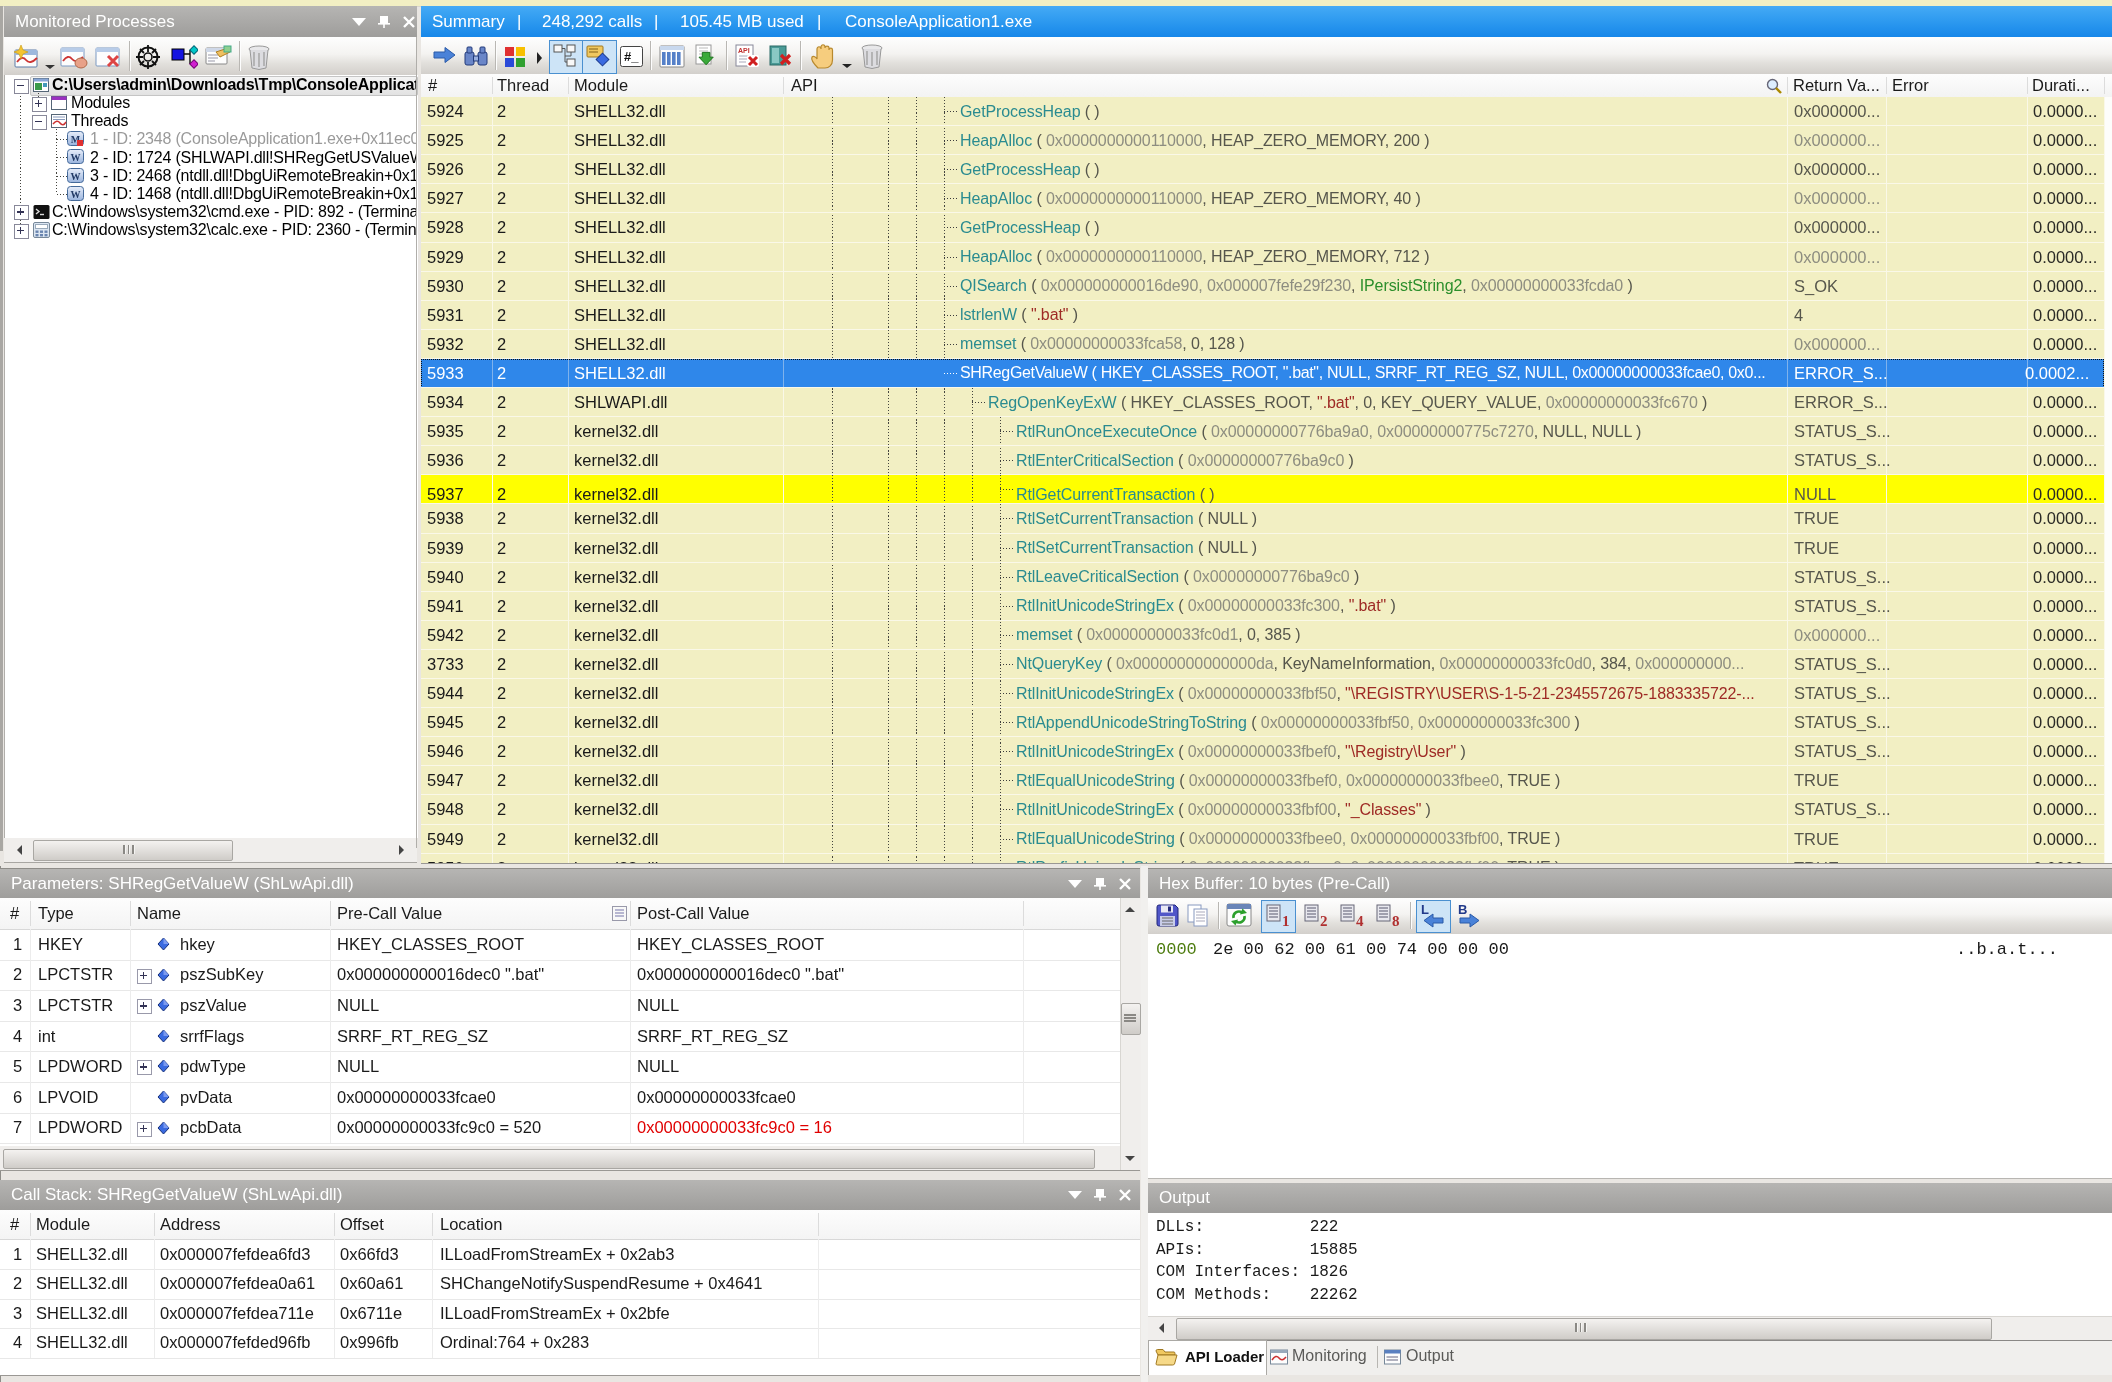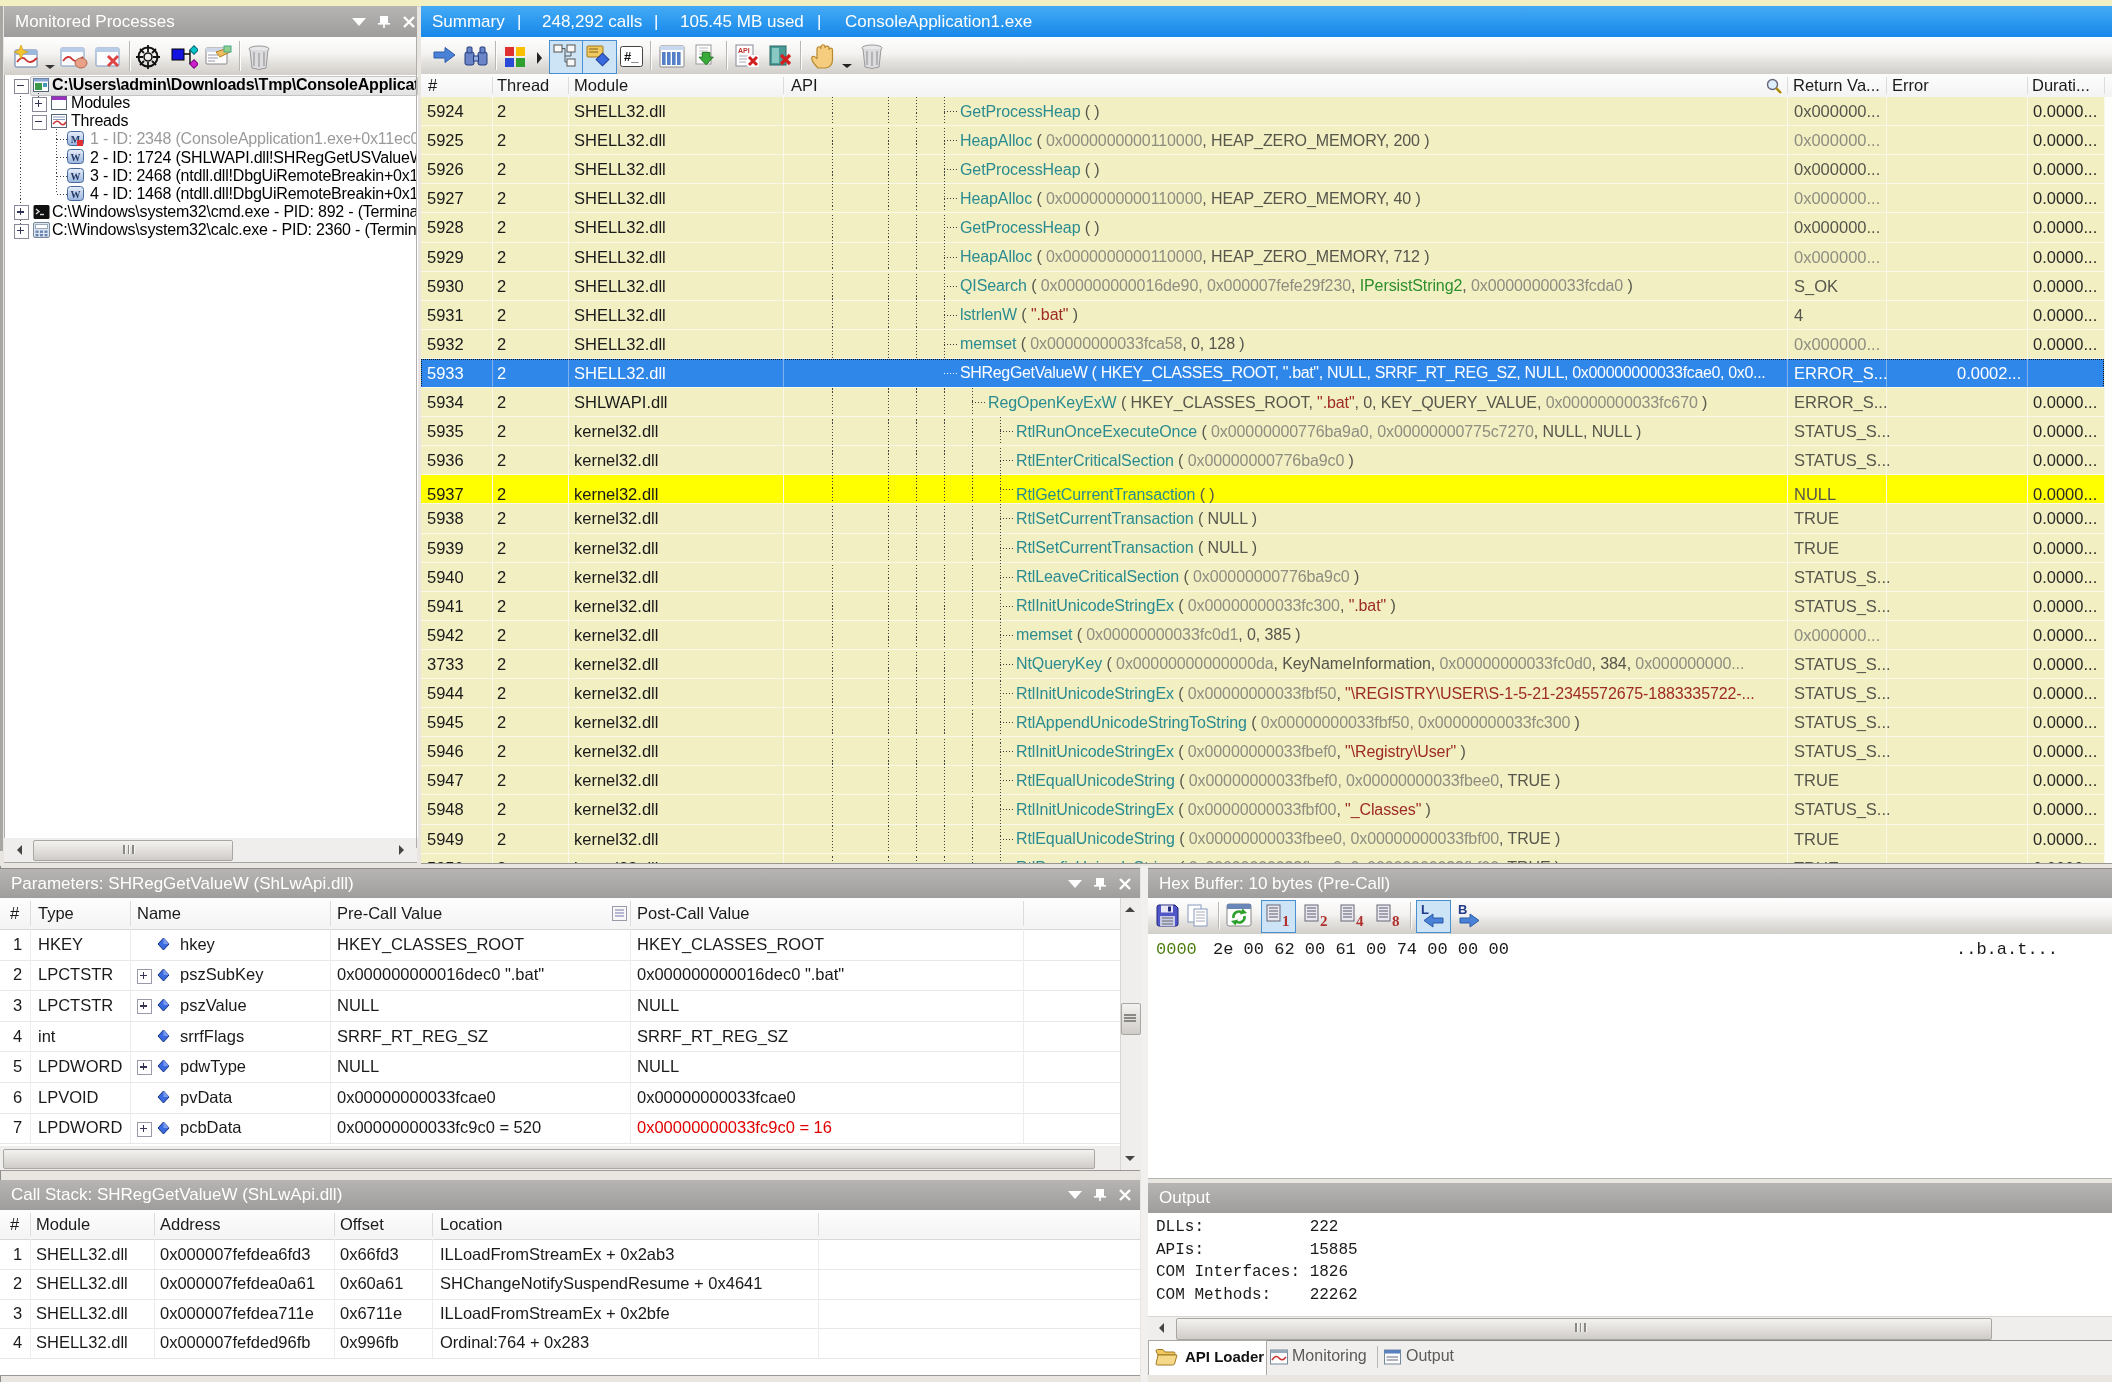--- a/index.html
+++ b/index.html
@@ -419,21 +419,21 @@
 <div class="abs" style="left:362px;top:261.9px;width:1px;height:29.1px;background:#7fb2ec;"></div>
 <div class="abs" style="left:1366px;top:261.9px;width:1px;height:29.1px;background:#7fb2ec;"></div>
 <div class="abs" style="left:1465px;top:261.9px;width:1px;height:29.1px;background:#7fb2ec;"></div>
 <div class="abs" style="left:1606px;top:261.9px;width:1px;height:29.1px;background:#7fb2ec;"></div>
 <div class="abs w" style="left:0;top:261.9px;width:1691px;height:29.1px;">
         <span class="cell" style="left:6px;">5933</span>
         <span class="cell" style="left:76px;">2</span>
         <span class="cell" style="left:153px;">SHELL32.dll</span>
         <div class="cell api2" style="left:539px;width:813px;overflow:hidden;"><span class="fn">SHRegGetValueW</span><span class="d"> ( HKEY_CLASSES_ROOT, ".bat", NULL, SRRF_RT_REG_SZ, NULL, 0x00000000033fcae0, 0x0...</span></div>
         <span class="cell d" style="left:1373px;">ERROR_S...</span>
-        <span class="cell" style="left:1536px;color:#2a2a26;text-align:center;">0.0002...</span>
+        <span class="cell" style="left:1604px;color:#2a2a26;text-align:center;">0.0002...</span>
       </div>
 <div class="abs" style="left:523px;top:275.9px;width:13px;height:1px;background-image:repeating-linear-gradient(to right,#fff 0 1.1px,transparent 1.1px 3.1px);"></div>
 <div class="abs " style="left:0;top:291.0px;width:1691px;height:29.1px;">
         <span class="cell" style="left:6px;">5934</span>
         <span class="cell" style="left:76px;">2</span>
         <span class="cell" style="left:153px;">SHLWAPI.dll</span>
         <div class="cell api" style="left:567px;width:785px;overflow:hidden;"><span class="fn">RegOpenKeyExW</span><span class="d"> ( HKEY_CLASSES_ROOT, </span><span class="s">".bat"</span><span class="d">, 0, KEY_QUERY_VALUE, </span><span class="g">0x00000000033fc670</span><span class="d"> )</span></div>
         <span class="cell d" style="left:1373px;">ERROR_S...</span>
         <span class="cell" style="left:1612px;color:#2a2a26;">0.0000...</span>
       </div>

